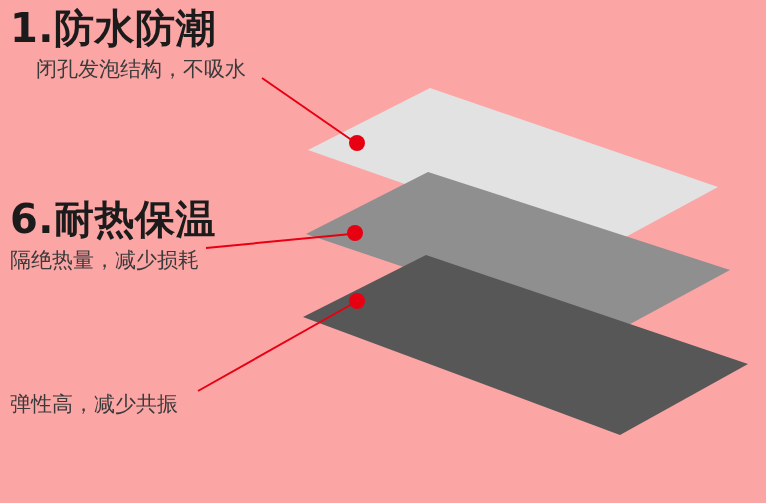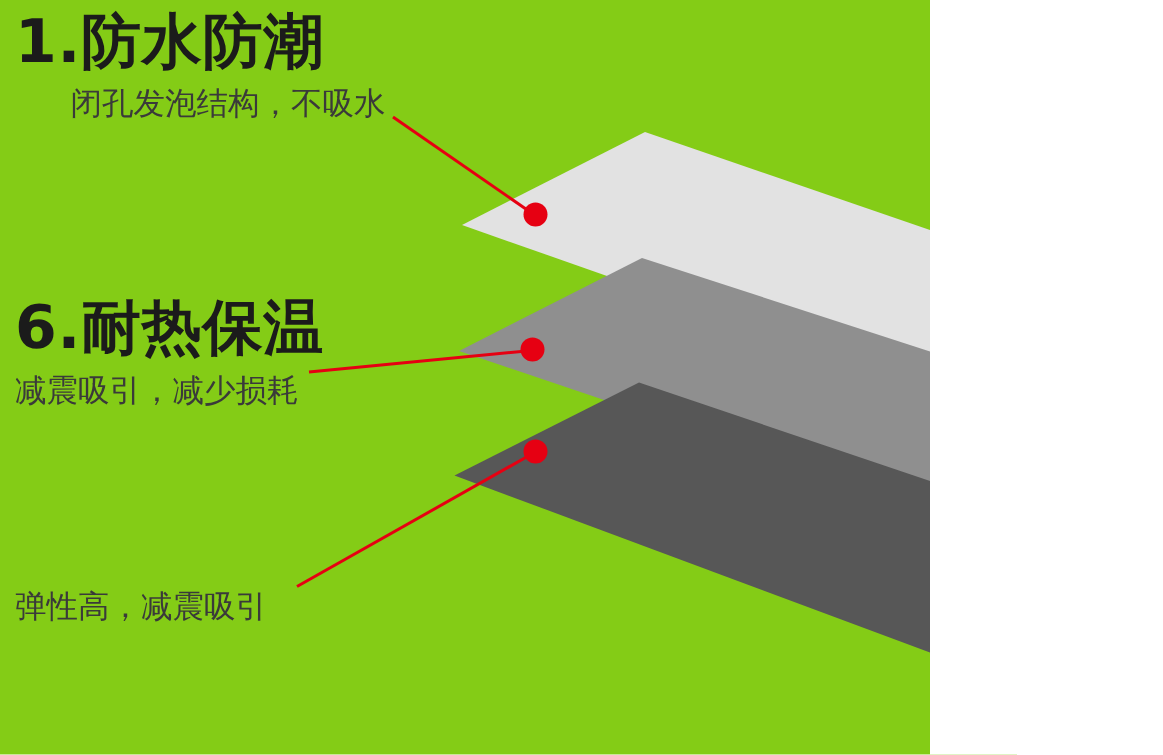--- a/index.html
+++ b/index.html
@@ -2,23 +2,23 @@
 <html><head>
 <meta charset="utf-8">
 <style>
   html, body {
     margin: 0;
     padding: 0;
     background: #ffffff;
   }
   .canvas {
     position: relative;
-    width: 620px;
+    width: 766px;
     height: 503px;
-    background: #84cc16;
+    background: #fca5a5;
     font-family: "DejaVu Sans", "Liberation Sans", sans-serif;
     overflow: hidden;
   }
   .stack-svg {
     position: absolute;
     top: 0;
     left: 0;
     width: 775px;
     height: 503px;
     display: block;
@@ -37,21 +37,21 @@
     white-space: nowrap;
   }
   .feature .subtitle {
     margin: 6px 0 0 0;
     font-size: 21px;
     color: #3a3a3a;
     line-height: 1.2;
     white-space: nowrap;
   }
   .feature-1 { top: 5px; }
-  .feature-1 .subtitle { margin-left: 37px; }
+  .feature-1 .subtitle { margin-left: 26px; }
   .feature-2 { top: 196px; }
   .feature-3 { top: 386px; }
 </style>
 </head>
 <body>
 
 <div class="canvas">
 
   <svg class="stack-svg" viewBox="0 0 775 503" xmlns="http://www.w3.org/2000/svg">
 
@@ -68,20 +68,20 @@
     <circle cx="357" cy="301" r="8" fill="#e60012"></circle>
   </svg>
 
   <div class="feature feature-1">
     <h2 class="title">1.防水防潮</h2>
     <p class="subtitle">闭孔发泡结构，不吸水</p>
   </div>
 
   <div class="feature feature-2">
     <h2 class="title">6.耐热保温</h2>
-    <p class="subtitle">减震吸引，减少损耗</p>
+    <p class="subtitle">隔绝热量，减少损耗</p>
   </div>
 
   <div class="feature feature-3">
-    <p class="subtitle">弹性高，减震吸引</p>
+    <p class="subtitle">弹性高，减少共振</p>
   </div>
 
 </div>
 
 </body></html>

